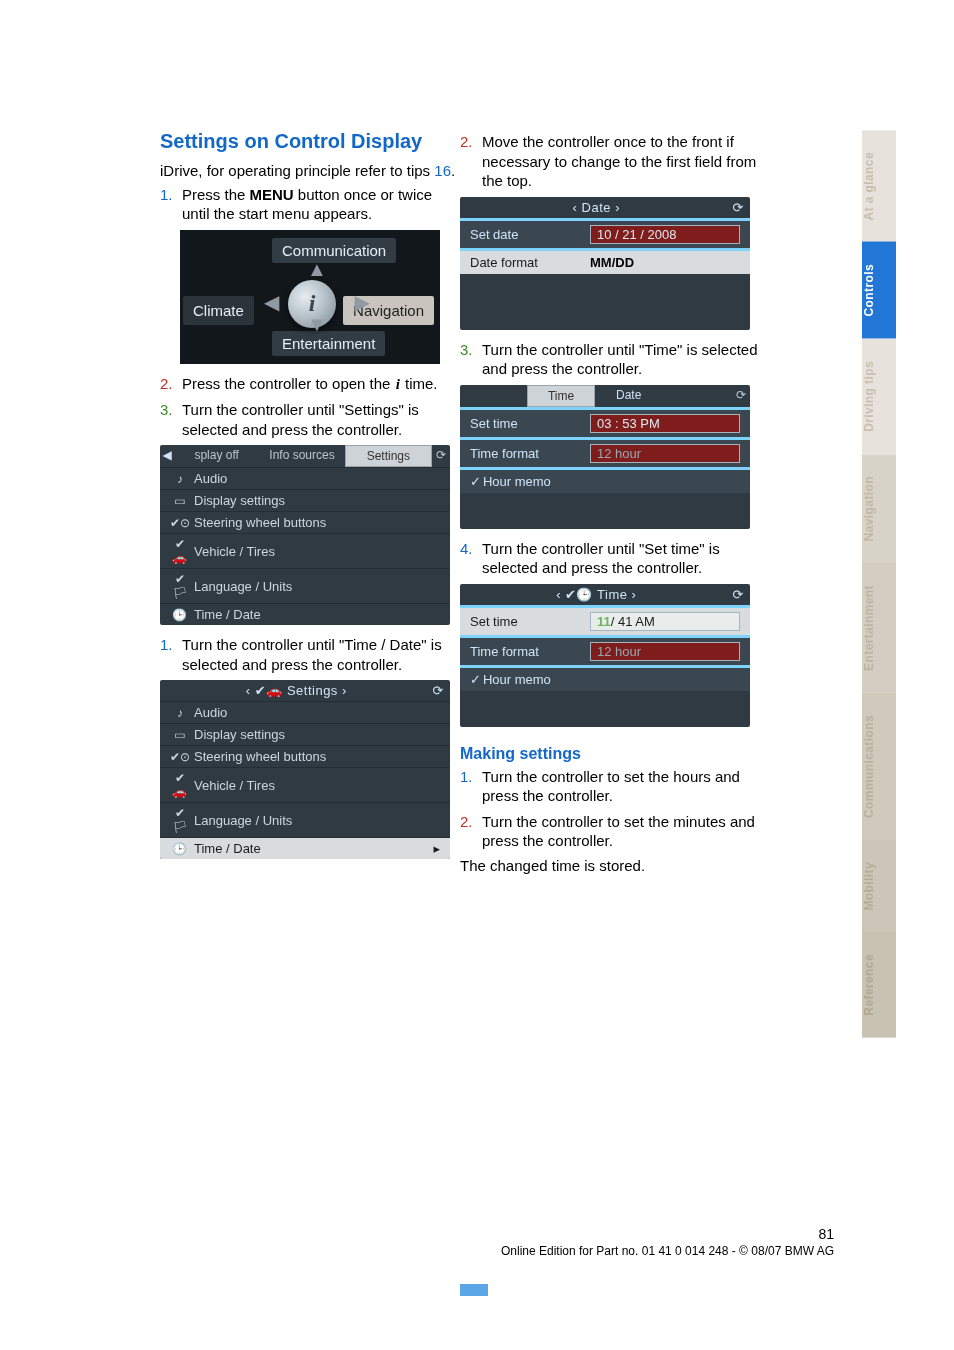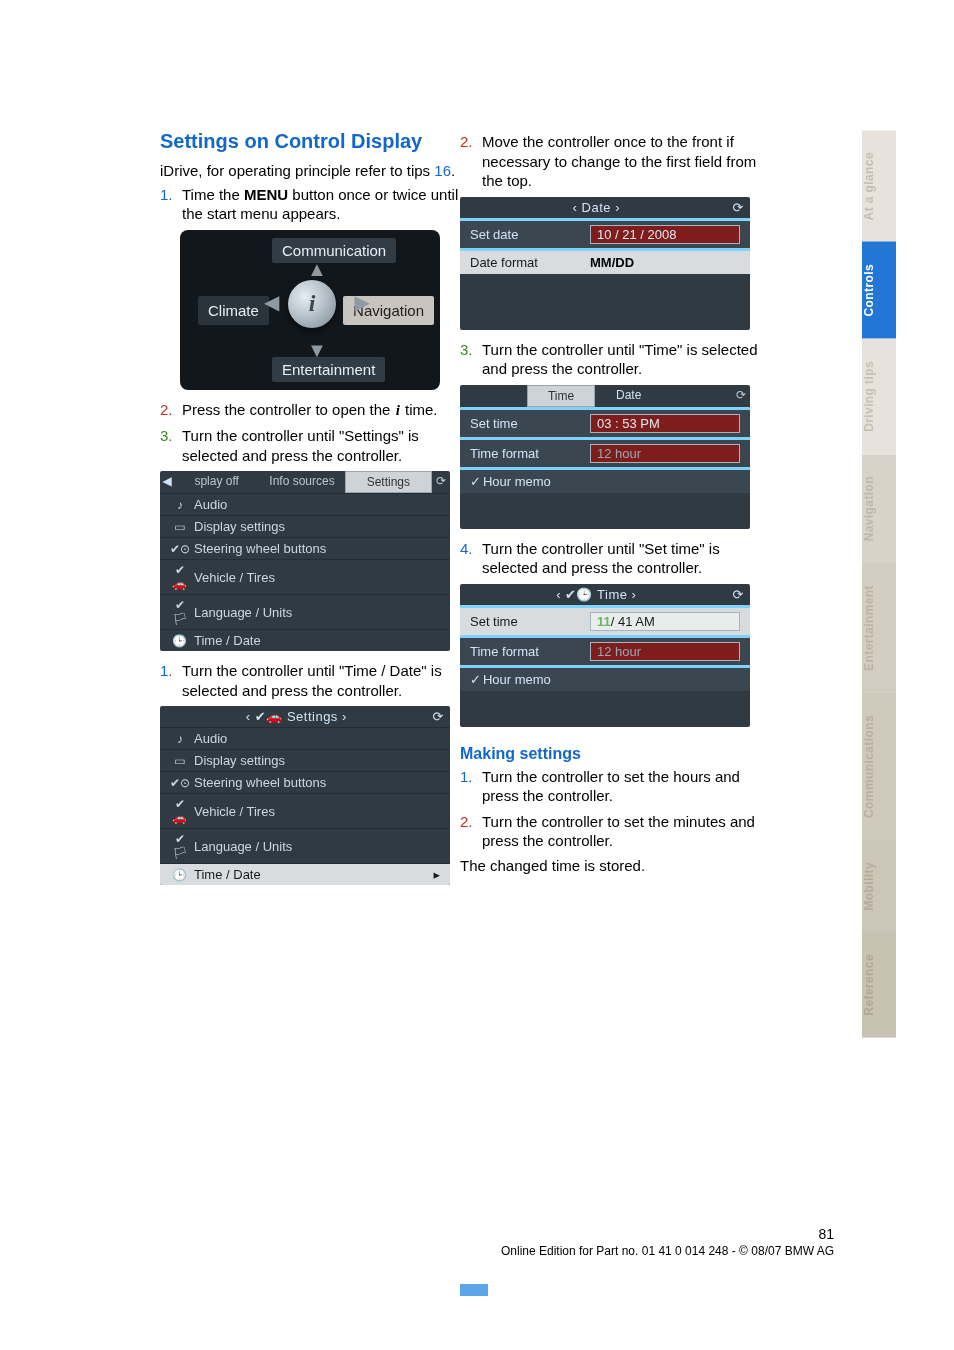--- a/index.html
+++ b/index.html
@@ -95,33 +95,33 @@
     font-size:13px;
     border-top:1px solid #252d33;
   }
   .shot-list .item.sel { background:#d8dcdf; color:#1a1a1a; }
   .shot-list .ic {
     width:20px; flex:none; text-align:center; margin-right:4px;
     font-size:12px;
   }
   
   .startmenu {
-    width:260px; height:160px;
+    width:260px; height:134px;
     background:#12171b;
     position:relative;
     margin:auto;
     color:#e6eef5;
     font-size:15px;
-    border-radius:8px;
+    border-radius:0;
     overflow:hidden;
   }
   .sm-label { position:absolute; }
   .sm-comm { top:8px; left:92px; background:#323c44; padding:4px 10px; border-radius:2px;}
   .sm-ent  { bottom:8px; left:92px; background:#323c44; padding:4px 10px; border-radius:2px;}
-  .sm-cli  { top:66px; left:18px;  background:#2b343b; padding:6px 10px; border-radius:2px;}
+  .sm-cli  { top:66px; left:3px;  background:#2b343b; padding:6px 10px; border-radius:2px;}
   .sm-nav  { top:66px; right:6px; background:#c9c4be; color:#222; padding:6px 10px; border-radius:2px;}
   .sm-center {
     position:absolute; left:108px; top:50px;
     width:48px; height:48px;
     border-radius:50%;
     background:radial-gradient(circle at 35% 35%, #e6edf2 0, #b7c2ca 45%, #7a8791 100%);
     color:#3b4750;
     font-family:Georgia, serif;
     font-style:italic;
     font-weight:bold;
@@ -187,21 +187,21 @@
     <div class="col">
       <h2 class="title">Settings on Control Display</h2>
       <p class="intro">
         <span>iDrive, for operating principle refer to tips </span><span class="link">16</span><span>.</span>
       </p>
 
       <ol class="steps">
         <li class="step">
           <span class="step-num c-blue">1.</span>
           <span class="step-txt">
-            <span>Time the </span><span class="word-menu">MENU</span><span> button once or twice until the start menu appears.</span>
+            <span>Press the </span><span class="word-menu">MENU</span><span> button once or twice until the start menu appears.</span>
           </span>
         </li>
       </ol>
 
       <figure class="screenshot">
         <div class="startmenu">
           <div class="sm-label sm-comm">Communication</div>
           <div class="sm-label sm-ent">Entertainment</div>
           <div class="sm-label sm-cli">Climate</div>
           <div class="sm-label sm-nav">Navigation</div>

